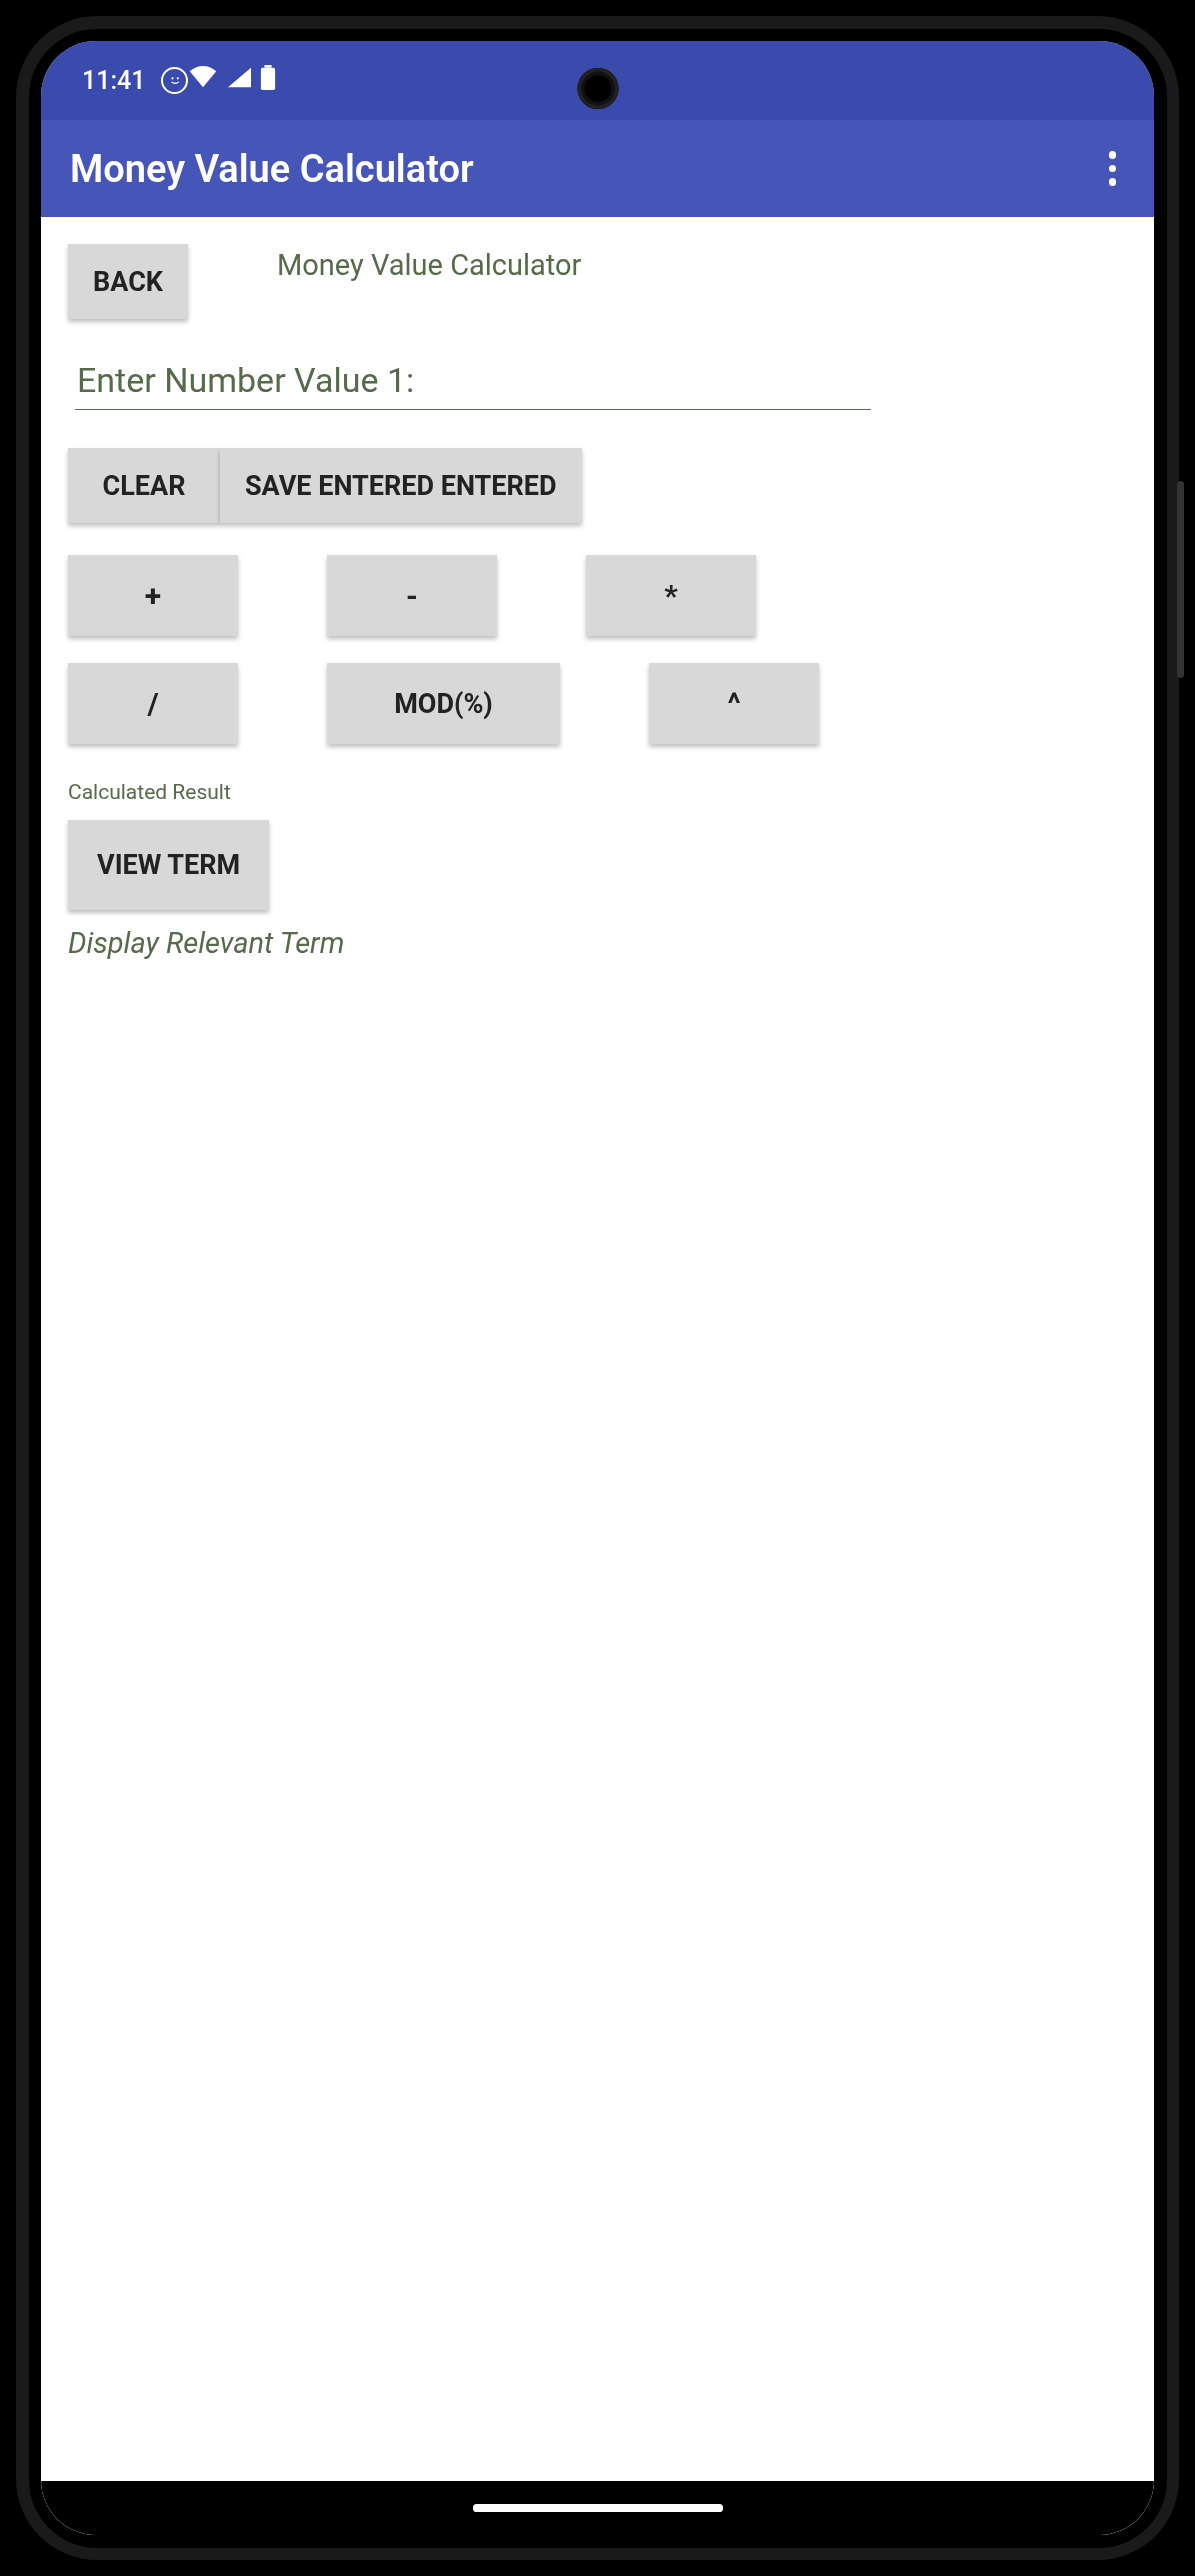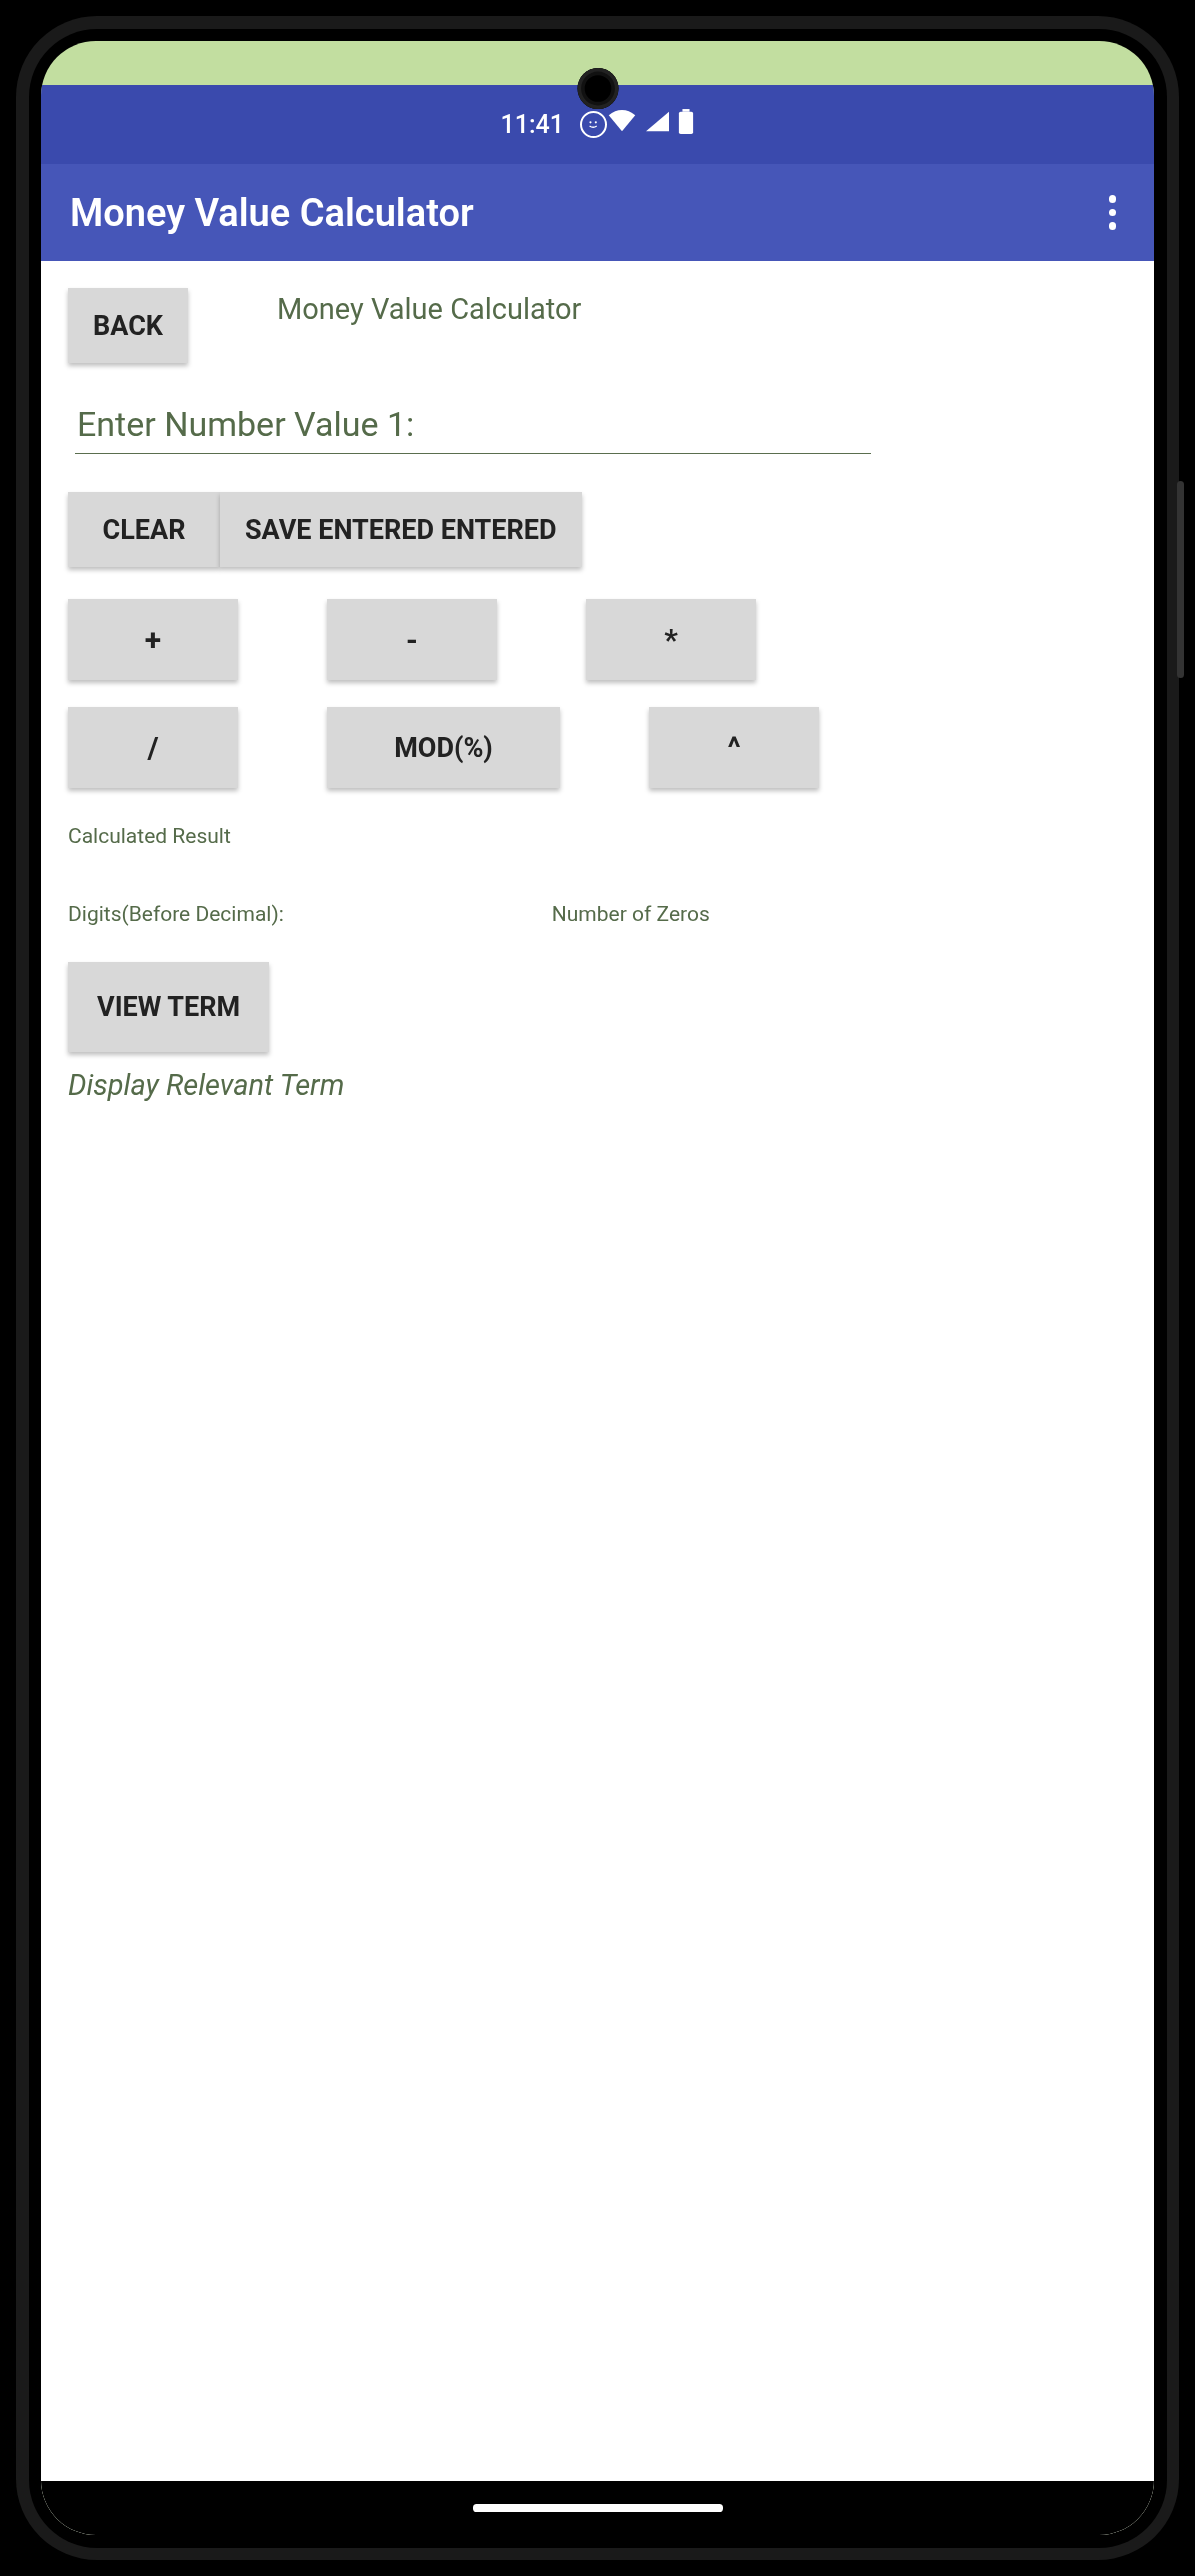--- a/index.html
+++ b/index.html
@@ -45,26 +45,25 @@
     background: #333;
     border-radius: 3.6px;
   }
   
   
   .status-bar {
     height: 79px;
     background: #3a4aad;
     display: flex;
     align-items: center;
-    justify-content: center;
+    justify-content: flex-start;
     padding: 0 41px;
     color: #fff;
     font-size: 25px;
     font-weight: 500;
-    margin-top: 44px;
   }
   .status-left { display: flex; align-items: center; gap: 16px; }
   .status-right { display: flex; align-items: center; gap: 7.2px; }
   .status-icon-circle {
     width: 27px; height: 27px;
     border: 2.2px solid #fff;
     border-radius: 50%;
     display: flex; align-items: center; justify-content: center;
     font-size: 14.3px;
   }
@@ -239,24 +238,20 @@
         </div>
 
         <div class="row2">
           <button class="btn btn-op">/</button>
           <button class="btn btn-op btn-mod" style="font-size:27px">MOD(%)</button>
           <button class="btn btn-op">^</button>
         </div>
 
         <div class="label-text">Calculated Result</div>
 
-        <div class="labels-row">
-          <div class="label-text">Digits(Before Decimal):</div>
-          <div class="label-text">Number of Zeros</div>
-        </div>
 
         <div class="view-term-row">
           <button class="btn" style="padding:29px 29px">VIEW TERM</button>
         </div>
 
         <div class="display-term">Display Relevant Term</div>
 
       </div>
 
       <div class="nav-bar">

